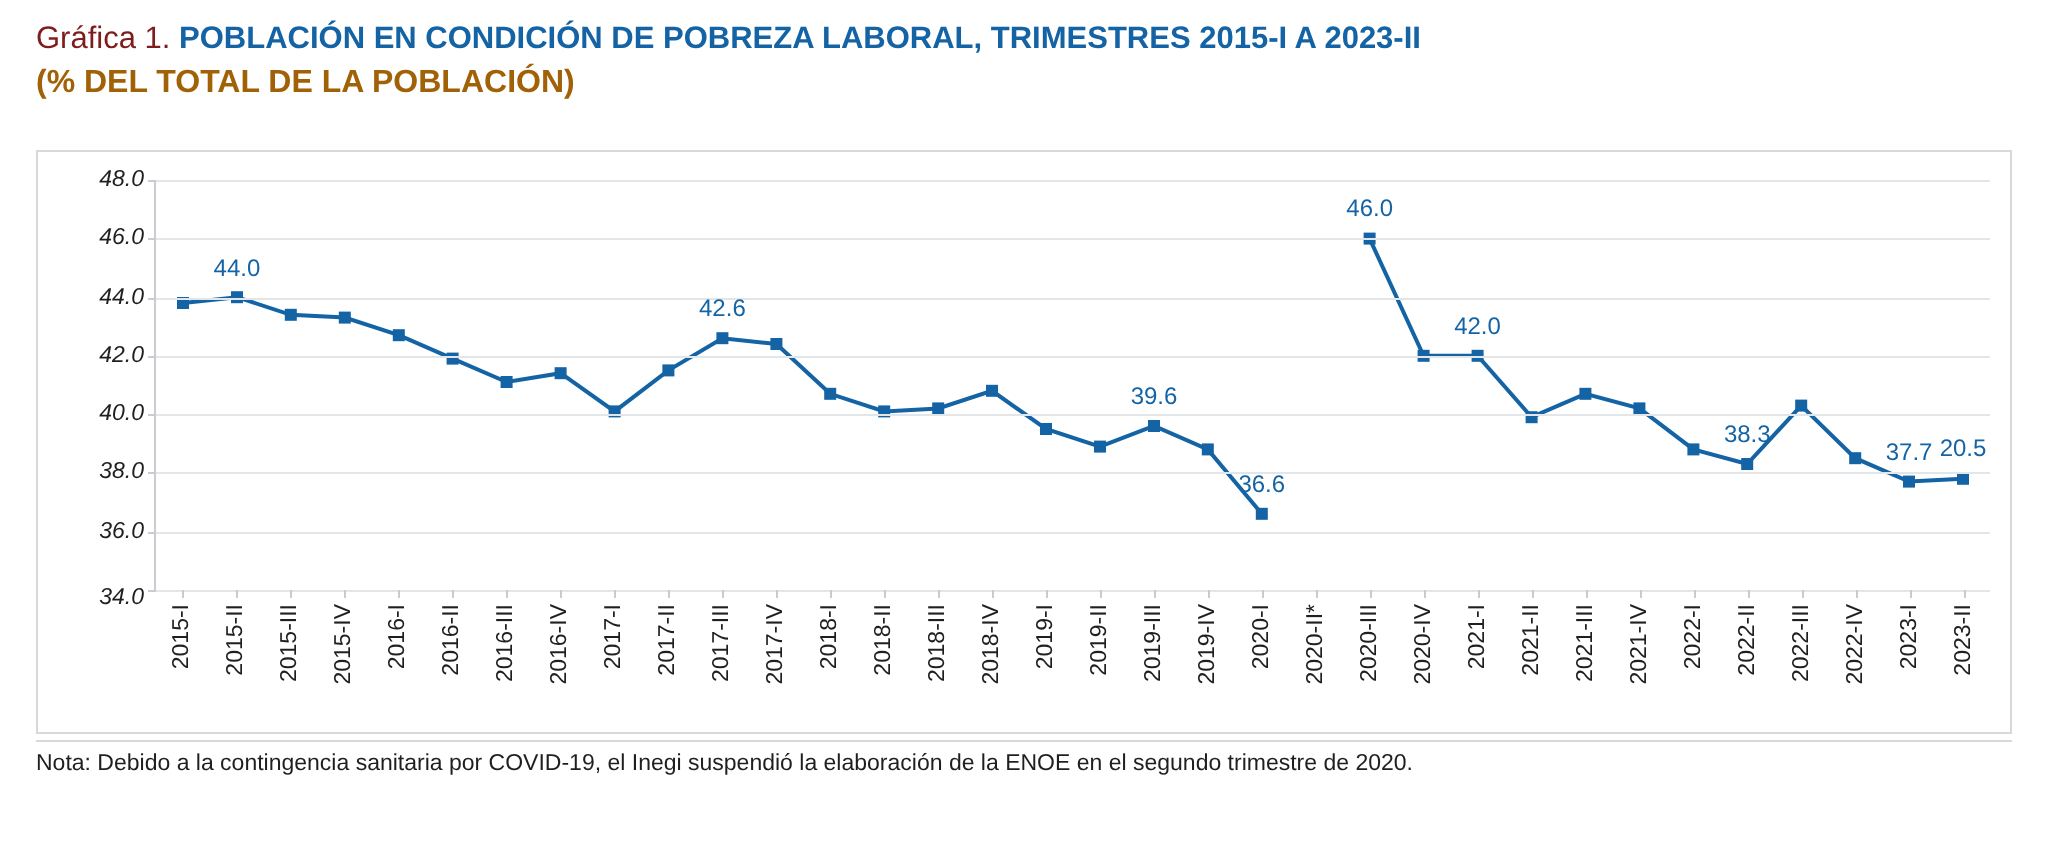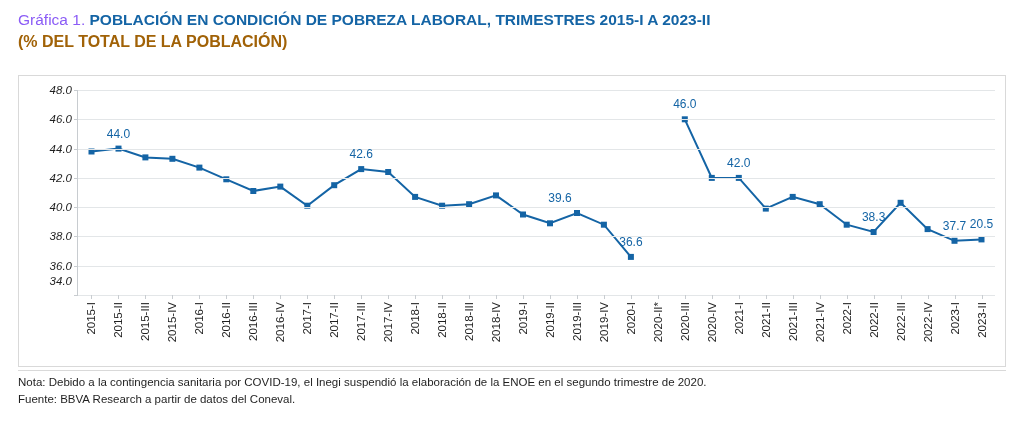--- a/index.html
+++ b/index.html
@@ -25,21 +25,21 @@
     left: 18px;
     top: 10px;
     width: 990px;
     line-height: 1.35;
   }
   .title-line {
     font-size: 15.5px;
     white-space: nowrap;
   }
   .title-prefix {
-    color: #8b5cf6;
+    color: #7f1d1d;
     font-weight: normal;
   }
   .title-main {
     color: #1464a5;
     font-weight: bold;
   }
   .title-sub {
     color: #a16207;
     font-weight: bold;
     font-size: 16px;
@@ -189,21 +189,21 @@
           <rect x="738.7" y="111.2" width="6" height="6" fill="#1464a5"></rect>
           <rect x="765.7" y="131.7" width="6" height="6" fill="#1464a5"></rect>
           <rect x="792.6" y="139.0" width="6" height="6" fill="#1464a5"></rect>
           <rect x="819.6" y="109.8" width="6" height="6" fill="#1464a5"></rect>
           <rect x="846.6" y="136.1" width="6" height="6" fill="#1464a5"></rect>
           <rect x="873.5" y="147.8" width="6" height="6" fill="#1464a5"></rect>
           <rect x="900.5" y="146.4" width="6" height="6" fill="#1464a5"></rect>
         </svg>
     <div class="gridline" style="top: 205px;"></div>
         <div class="ytick-mark" style="top: 205px;"></div>
-        <div class="ytick" style="top: 191px;">34.0</div>
+        <div class="ytick" style="top: 209px;">34.0</div>
         <div class="gridline" style="top: 175.714px;"></div>
         <div class="ytick-mark" style="top: 175.714px;"></div>
         <div class="ytick" style="top: 175.714px;">36.0</div>
         <div class="gridline" style="top: 146.429px;"></div>
         <div class="ytick-mark" style="top: 146.429px;"></div>
         <div class="ytick" style="top: 146.429px;">38.0</div>
         <div class="gridline" style="top: 117.143px;"></div>
         <div class="ytick-mark" style="top: 117.143px;"></div>
         <div class="ytick" style="top: 117.143px;">40.0</div>
         <div class="gridline" style="top: 87.8571px;"></div>
@@ -281,29 +281,28 @@
         <div class="xtick-mark" style="left: 822.603px;"></div>
         <div class="xlabel" style="left: 822.603px;">2022-III</div>
         <div class="xtick-mark" style="left: 849.574px;"></div>
         <div class="xlabel" style="left: 849.574px;">2022-IV</div>
         <div class="xtick-mark" style="left: 876.544px;"></div>
         <div class="xlabel" style="left: 876.544px;">2023-I</div>
         <div class="xtick-mark" style="left: 903.515px;"></div>
         <div class="xlabel" style="left: 903.515px;">2023-II</div>
         <div class="pt-label" style="left: 40.4559px; top: 50.5714px;">44.0</div>
         <div class="pt-label" style="left: 283.191px; top: 71.0714px;">42.6</div>
-        <div class="pt-label" style="left: 482px; top: 115px;">39.6</div>
+        <div class="pt-label" style="left: 499px; top: 115px;">39.6</div>
         <div class="pt-label" style="left: 552.897px; top: 158.929px;">36.6</div>
         <div class="pt-label" style="left: 606.838px; top: 21.2857px;">46.0</div>
         <div class="pt-label" style="left: 660.779px; top: 79.8571px;">42.0</div>
         <div class="pt-label" style="left: 795.632px; top: 134.036px;">38.3</div>
         <div class="pt-label" style="left: 876.544px; top: 142.821px;">37.7</div>
         <div class="pt-label" style="left: 903.515px; top: 141.357px;">20.5</div>
       </div>
   </div>
 
   <div class="sep"></div>
   <div class="notes">
     <div>Nota: Debido a la contingencia sanitaria por COVID-19, el Inegi suspendió la elaboración de la ENOE en el segundo trimestre de 2020.</div>
-    <div>Fuente: BBVA Research a partir de datos del Coneval.</div>
   </div>
 
 </div>
 
 </body></html>

